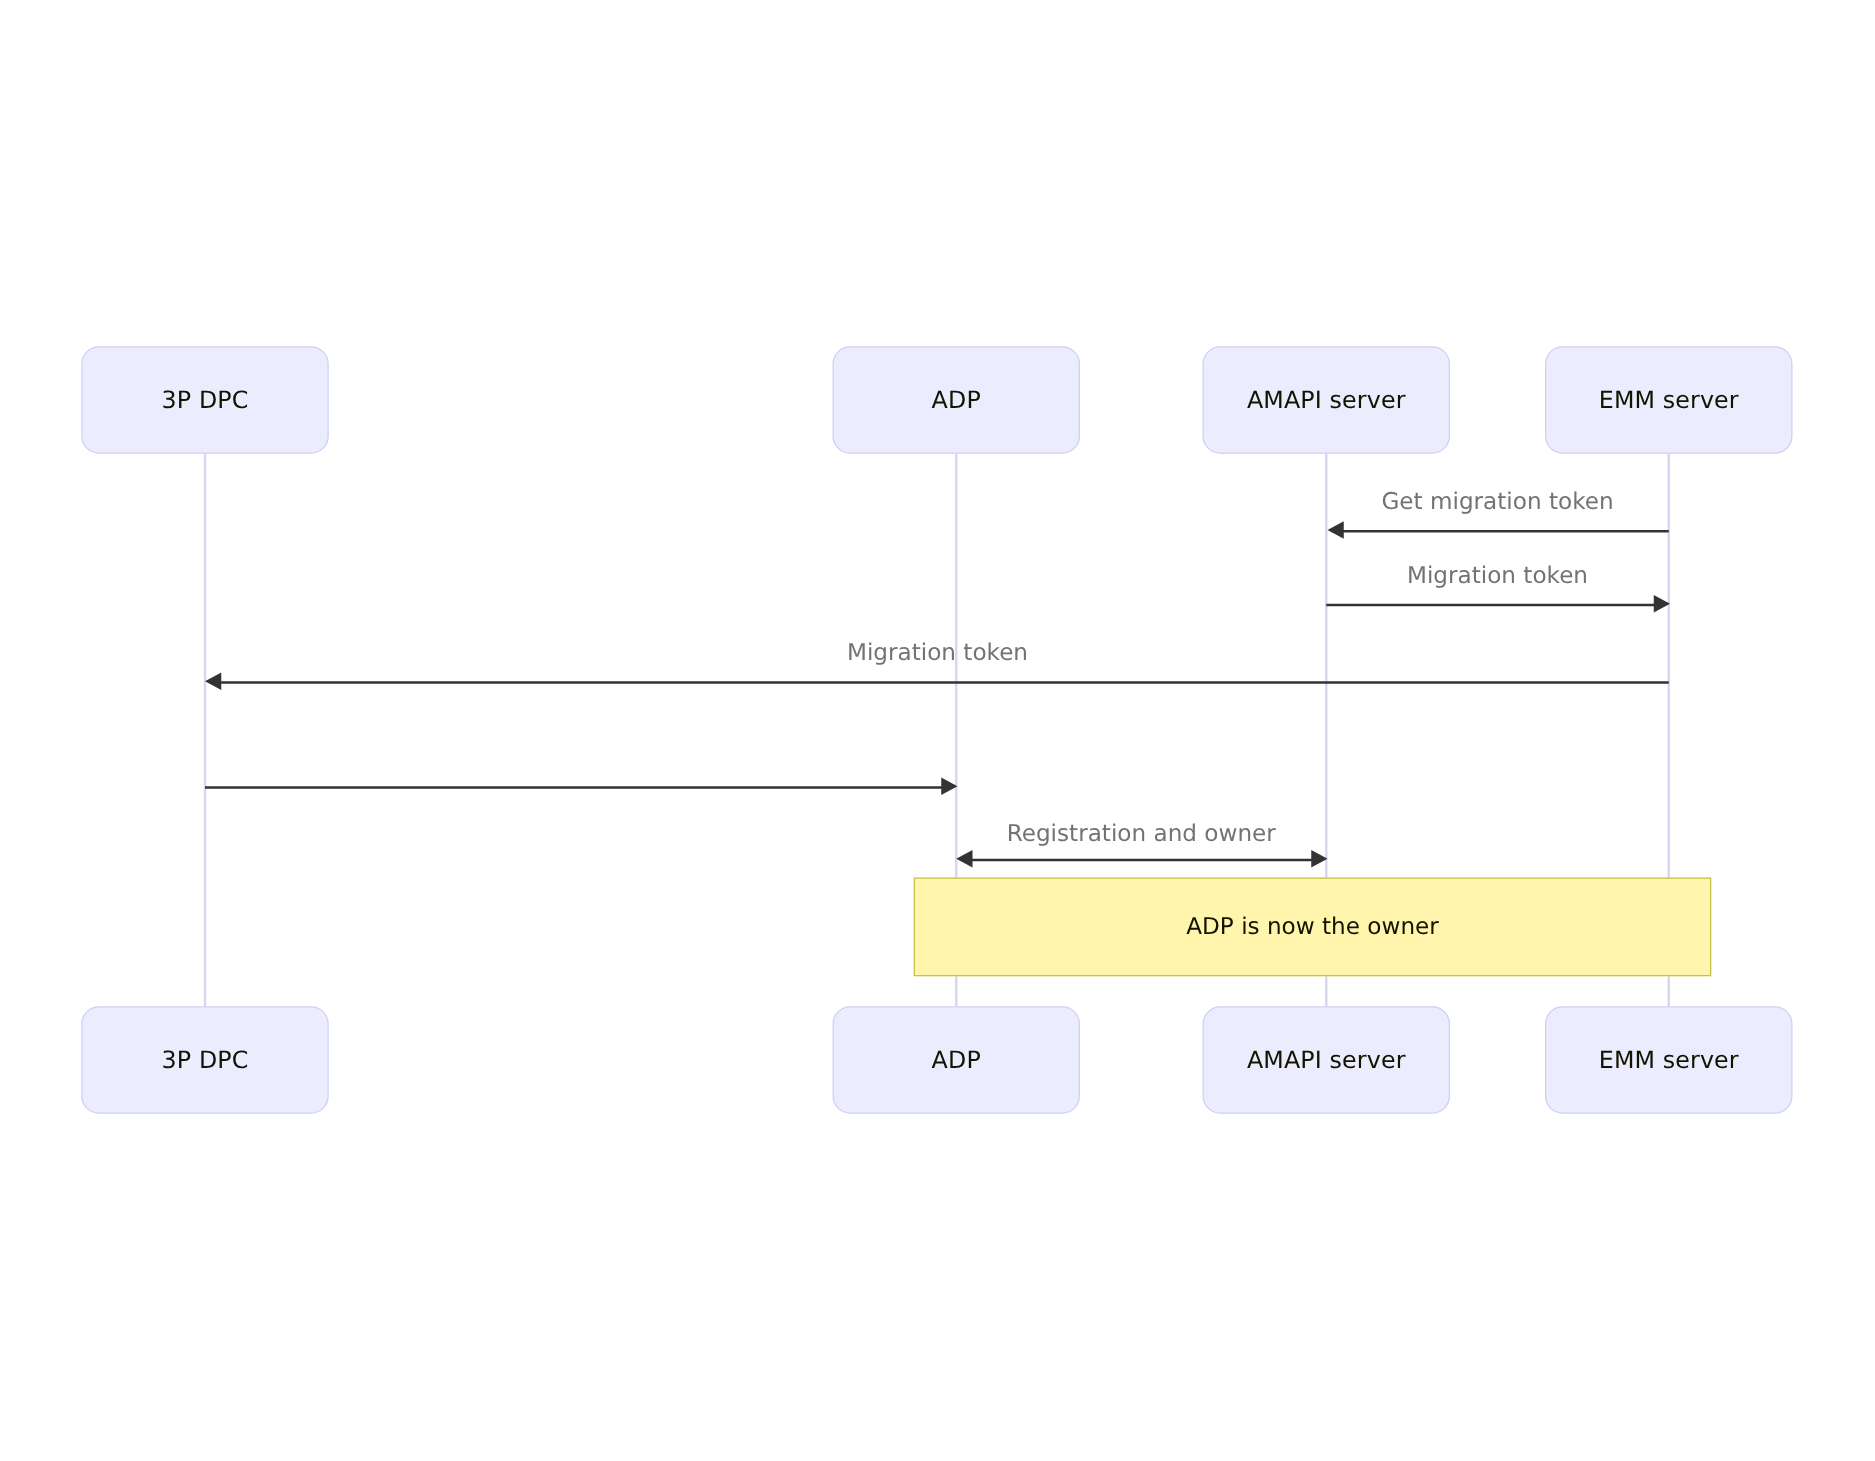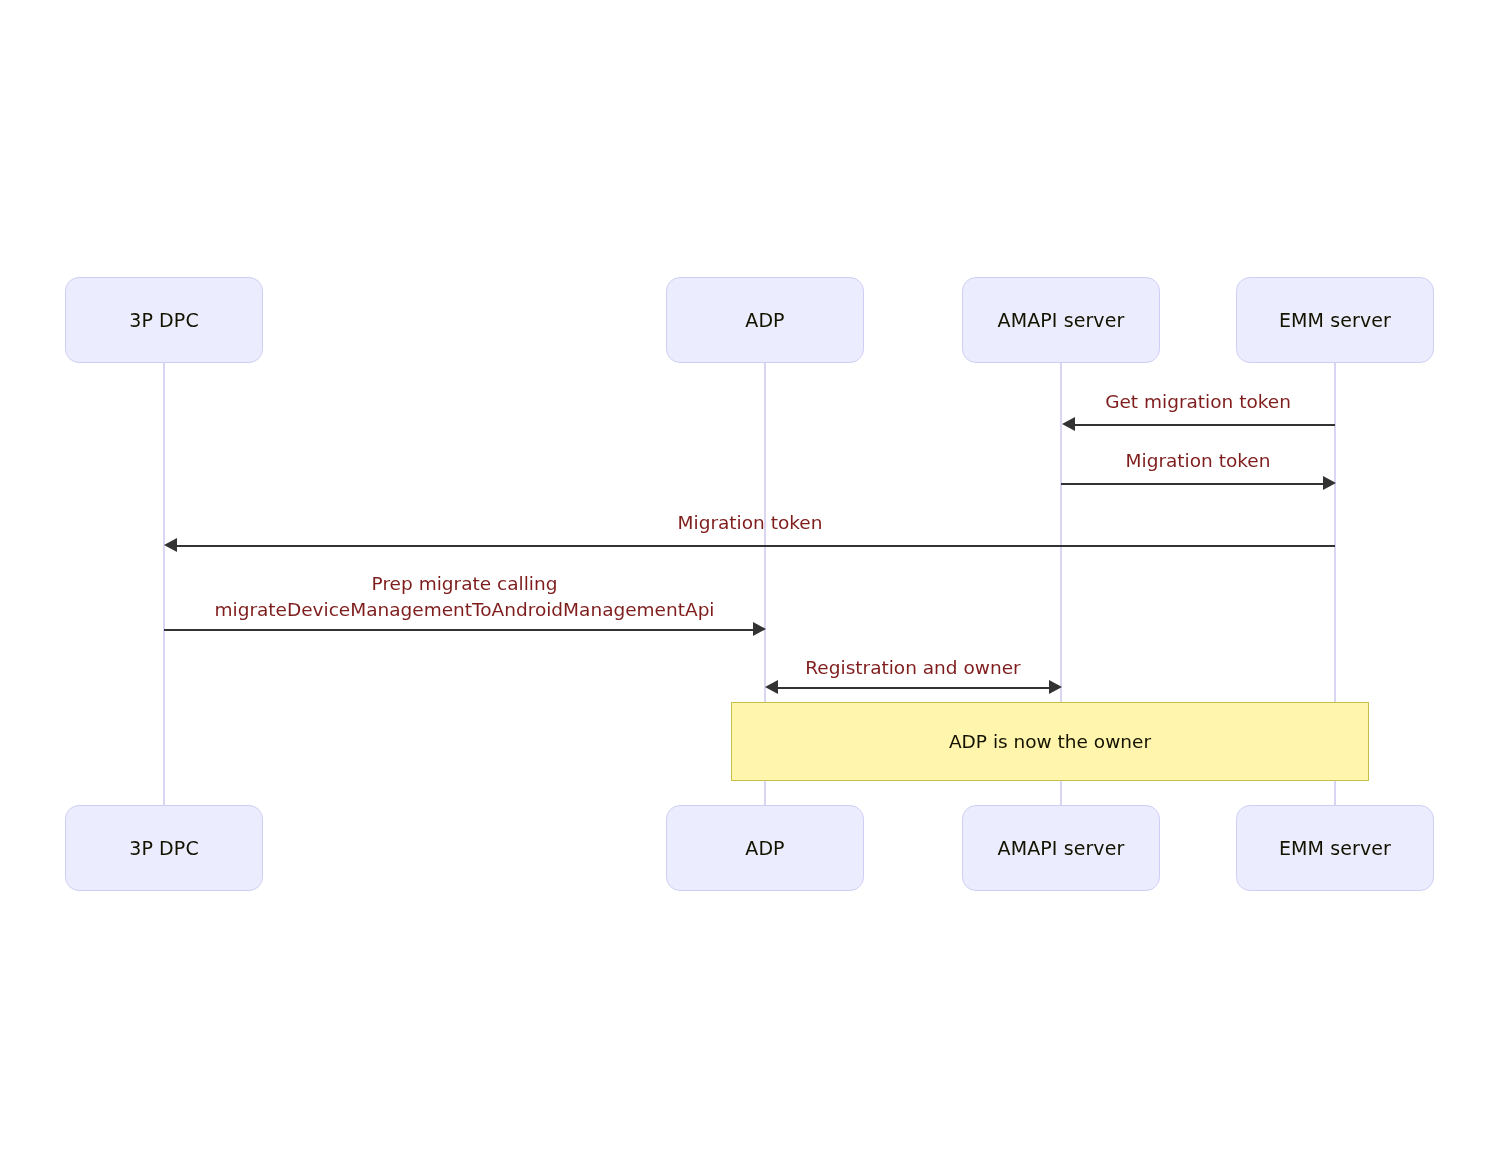--- a/index.html
+++ b/index.html
@@ -49,21 +49,21 @@
     border-bottom: 7.5px solid transparent;
   }
   .arrowhead.right {
     border-left: 13px solid #333333;
   }
   .arrowhead.left {
     border-right: 13px solid #333333;
   }
   .msg-label {
     position: absolute;
-    color: #7f1d1d;
+    color: #737373;
     font-size: 18.5px;
     font-family: "DejaVu Sans", sans-serif;
     text-align: center;
     line-height: 26px;
     white-space: nowrap;
   }
   .msg-label .line2 {
     display: block;
   }
   .note-box {
@@ -110,24 +110,20 @@
   <div class="arrowhead left" style="left:1062px; top:417px;"></div>
 
   <div class="msg-label" style="left:1061px; top:448px; width:274px;">Migration token</div>
   <div class="msg-line" style="left:1061px; top:483px; width:268px;"></div>
   <div class="arrowhead right" style="left:1323px; top:476px;"></div>
 
   <div class="msg-label" style="left:165px; top:510px; width:1170px;">Migration token</div>
   <div class="msg-line" style="left:168px; top:545px; width:1167px;"></div>
   <div class="arrowhead left" style="left:164px; top:538px;"></div>
 
-  <div class="msg-label" style="left:164px; top:571px; width:601px;">
-    <span>Prep migrate calling</span>
-    <span class="line2">migrateDeviceManagementToAndroidManagementApi</span>
-  </div>
   <div class="msg-line" style="left:164px; top:629px; width:595px;"></div>
   <div class="arrowhead right" style="left:753px; top:622px;"></div>
 
   <div class="msg-label" style="left:765px; top:655px; width:296px;">Registration and owner</div>
   <div class="msg-line" style="left:769px; top:687px; width:287px;"></div>
   <div class="arrowhead left" style="left:765px; top:680px;"></div>
   <div class="arrowhead right" style="left:1049px; top:680px;"></div>
 
   <div class="note-box" style="left:731px; top:702px; width:638px; height:79px;">
     <span>ADP is now the owner</span>

